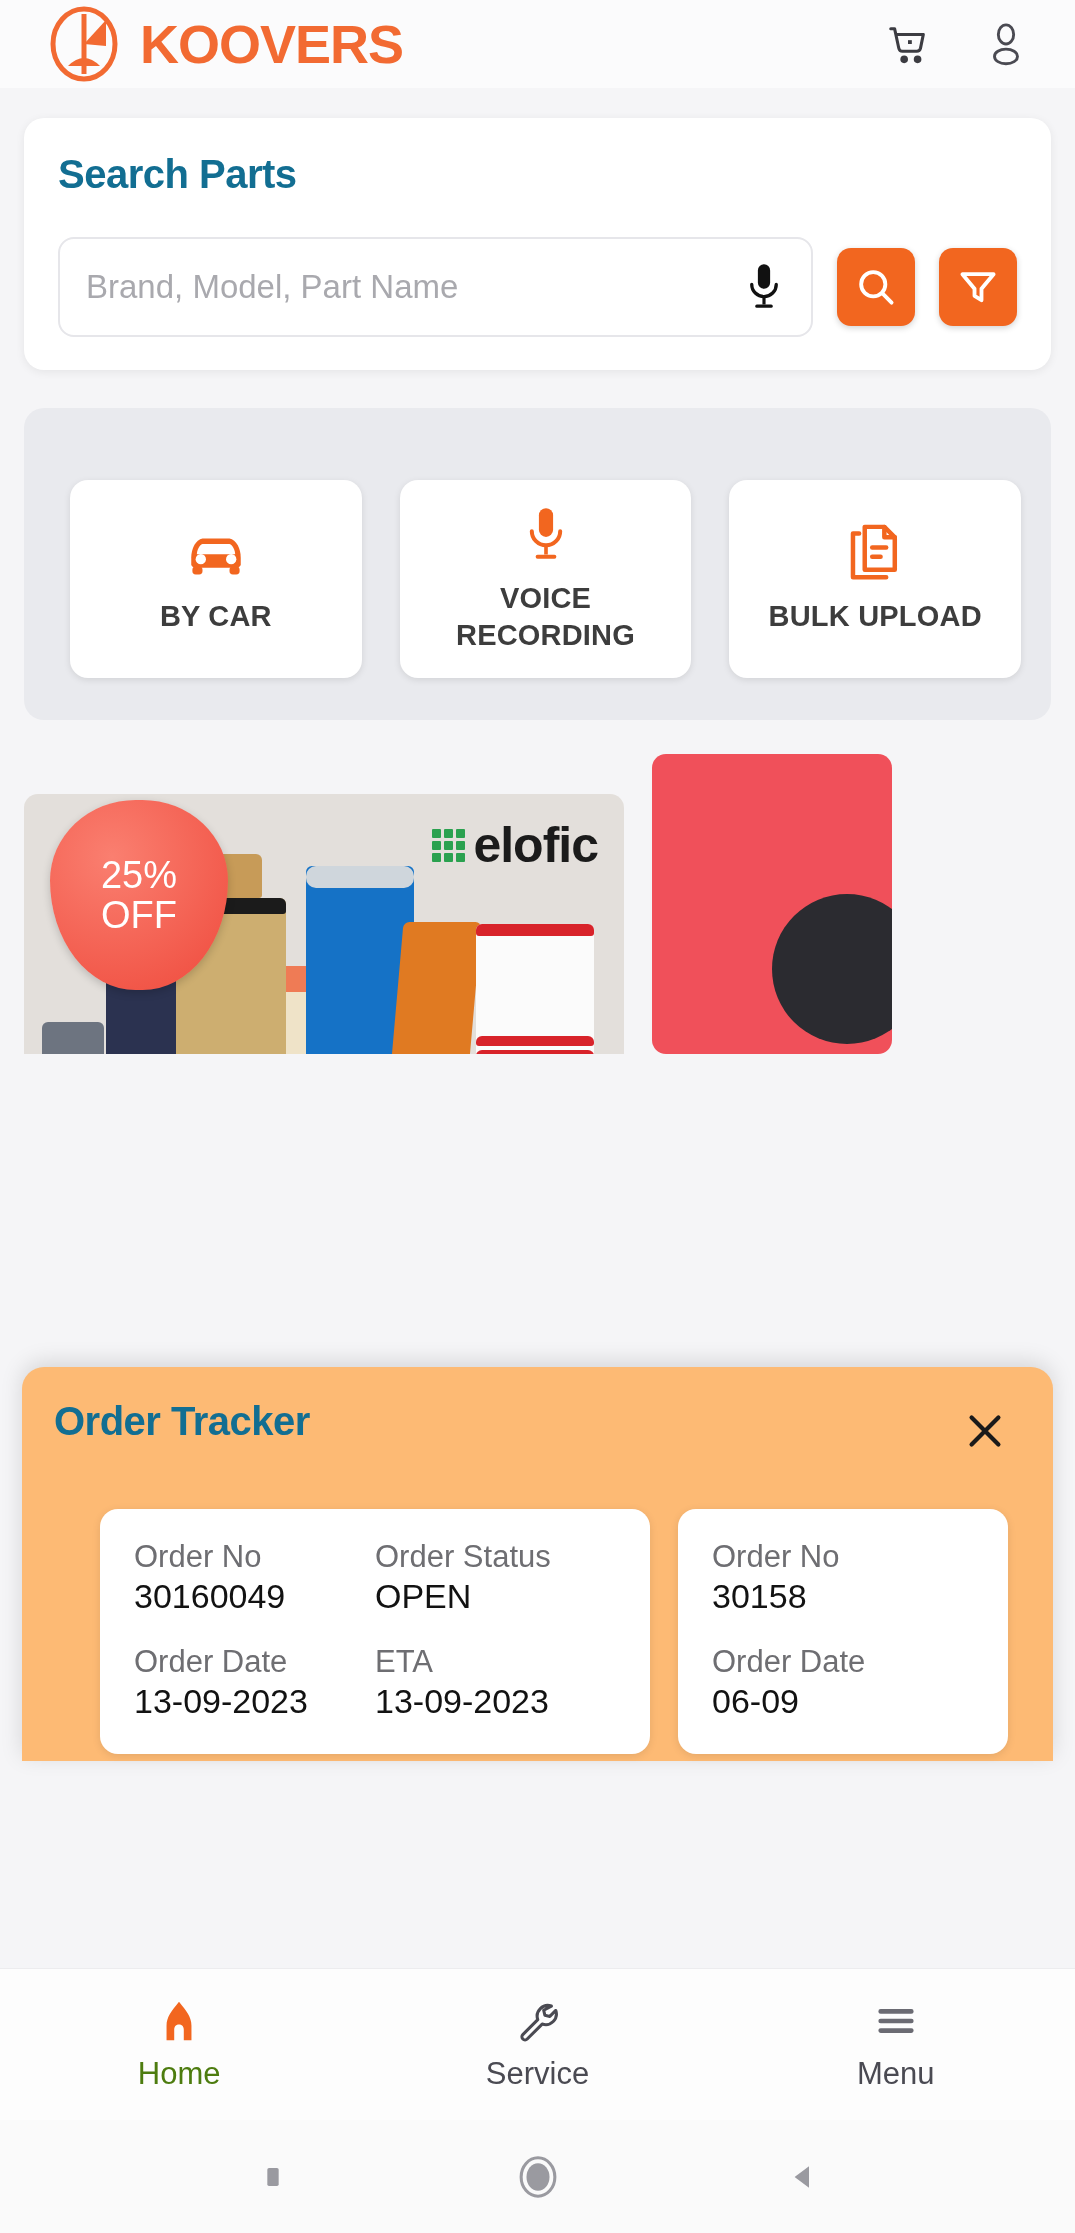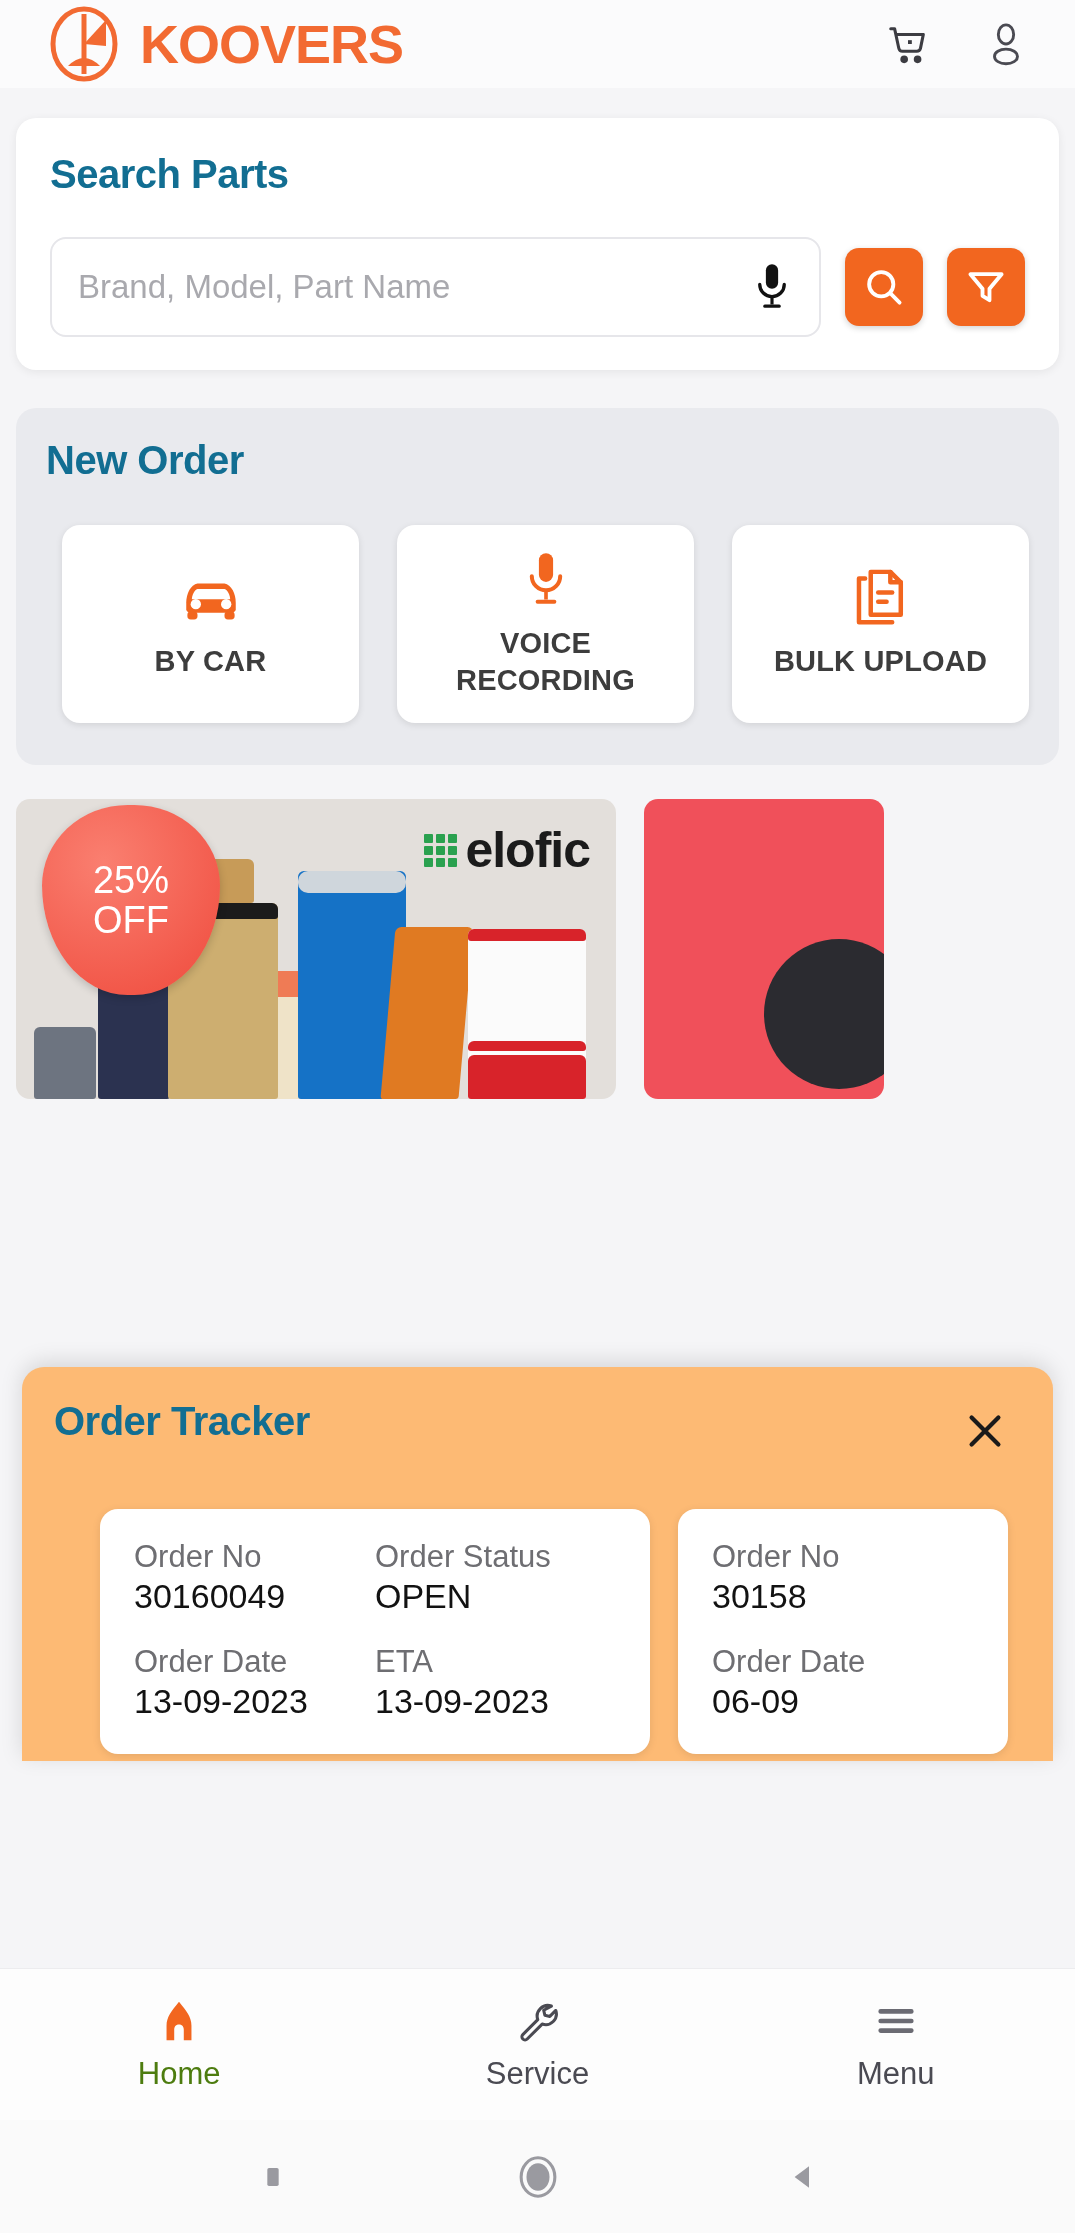--- a/index.html
+++ b/index.html
@@ -29,21 +29,21 @@
     font-size: 54px; font-weight: bold; color: #F26A32;
     letter-spacing: -1px; line-height: 1;
   }
   .header-spacer { flex: 1 1 auto; }
   .header-icons { display: flex; align-items: center; gap: 52px; padding-right: 18px;}
   .hicon { width: 46px; height: 46px; cursor: pointer; }
 
   
   .body {
     flex: 1 1 auto; position: relative; overflow: hidden;
-    padding: 0 16px;
+    padding: 0 24px;
   }
 
   .card {
     background: #ffffff;
     border-radius: 20px;
     box-shadow: 0 2px 10px rgba(0,0,0,0.07);
   }
   .section-title {
     color: #126E92; font-size: 40px; font-weight: bold;
     letter-spacing: -0.5px;
@@ -100,20 +100,21 @@
 
   
   .promo-strip {
     margin-top: 34px; display: flex; gap: 28px; height: 300px;
     overflow: hidden;
   }
   .promo {
     flex: 0 0 600px; height: 300px; border-radius: 14px;
     position: relative; overflow: hidden;
     background: #e3dfdb;
+    margin-top: 40px;
   }
   .promo2 { flex: 0 0 240px; background: #f0505a; border-radius: 14px; position: relative; overflow: hidden;}
   .promo2:after {
     content:""; position:absolute; right:-30px; top:140px;
     width:150px; height:150px; border-radius:50%;
     background:#2b2b30;
   }
   .badge {
     position: absolute; left: 26px; top: 6px;
     width: 178px; height: 190px;
@@ -249,21 +250,20 @@
         </button>
         <button class="sq-btn">
           <svg viewBox="0 0 24 24" width="44" height="44" fill="none" stroke="#fff" stroke-width="2.1" stroke-linejoin="round">
             <path d="M3.5 5h17l-6.6 8v6.2l-3.8-2.4V13z"></path>
           </svg>
         </button>
       </div>
     </div>
 
     <div class="neworder">
-      <div class="section-title">New Order</div>
       <div class="tiles">
 
         <div class="tile">
           <span class="tile-icon">
             <svg viewBox="0 0 64 44" width="72" height="50" fill="#F2661F">
               <path d="M10 26 C10 18 14 10 20 9 L44 9 C50 10 54 18 54 26 L54 32 C54 34 52 35 50 35 L14 35 C12 35 10 34 10 32 Z"></path>
               <path d="M20 14 L44 14 C47 15 49 20 49 23 L15 23 C15 20 17 15 20 14 Z" fill="#fff"></path>
               <circle cx="18.5" cy="27.5" r="4.6" fill="#fff"></circle>
               <circle cx="45.5" cy="27.5" r="4.6" fill="#fff"></circle>
               <rect x="11" y="34" width="9" height="7" rx="3"></rect>

